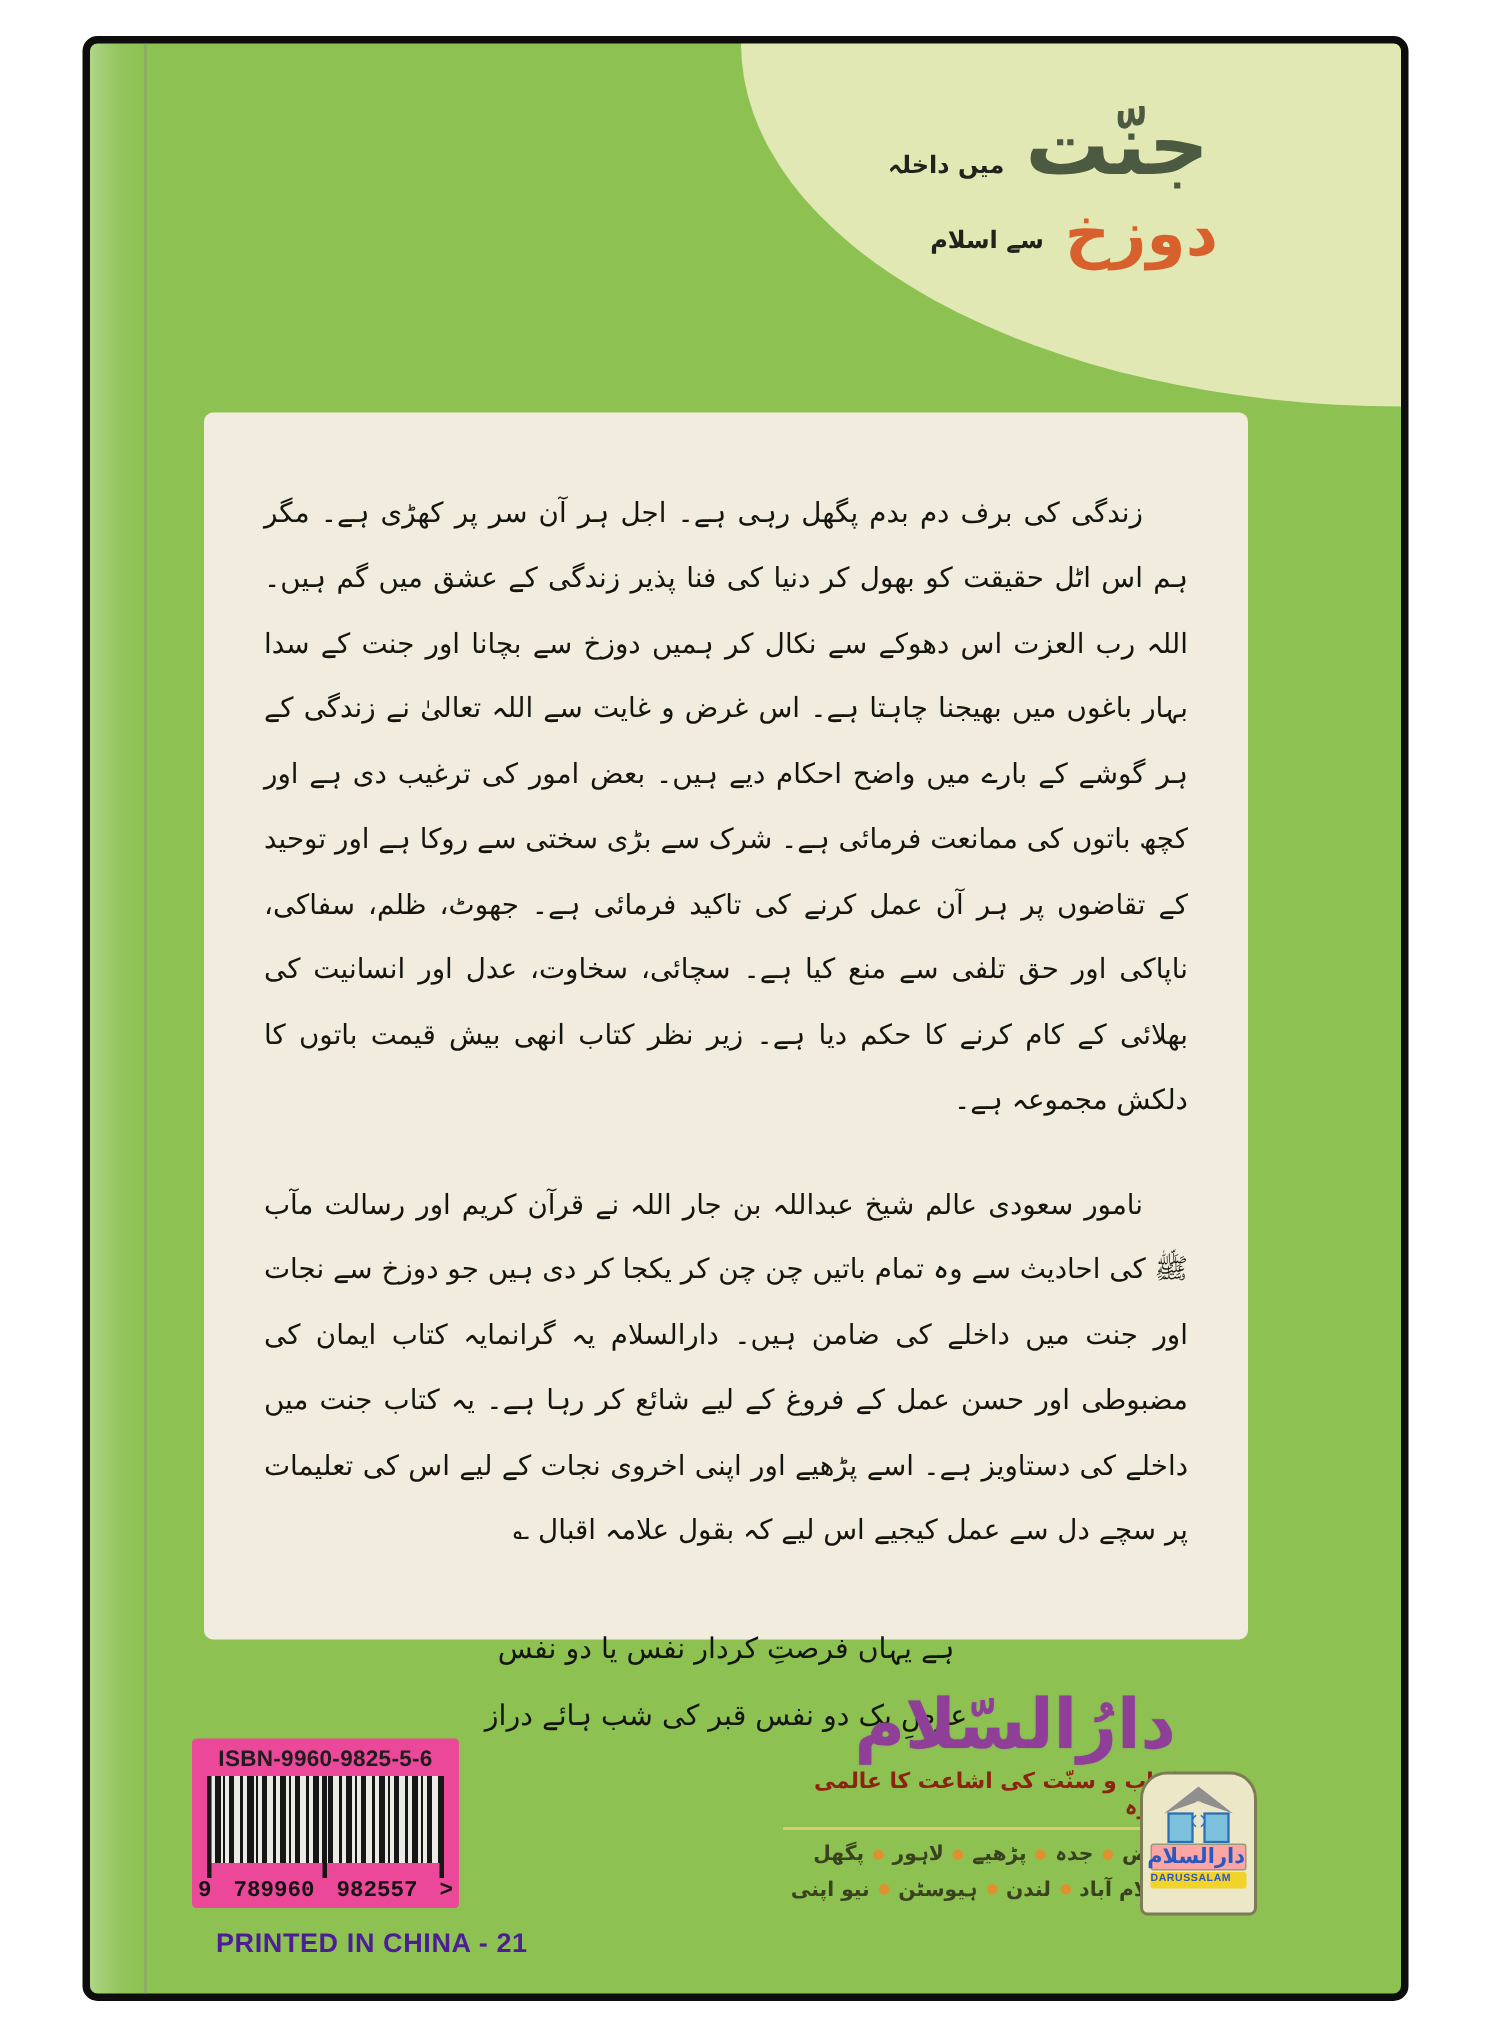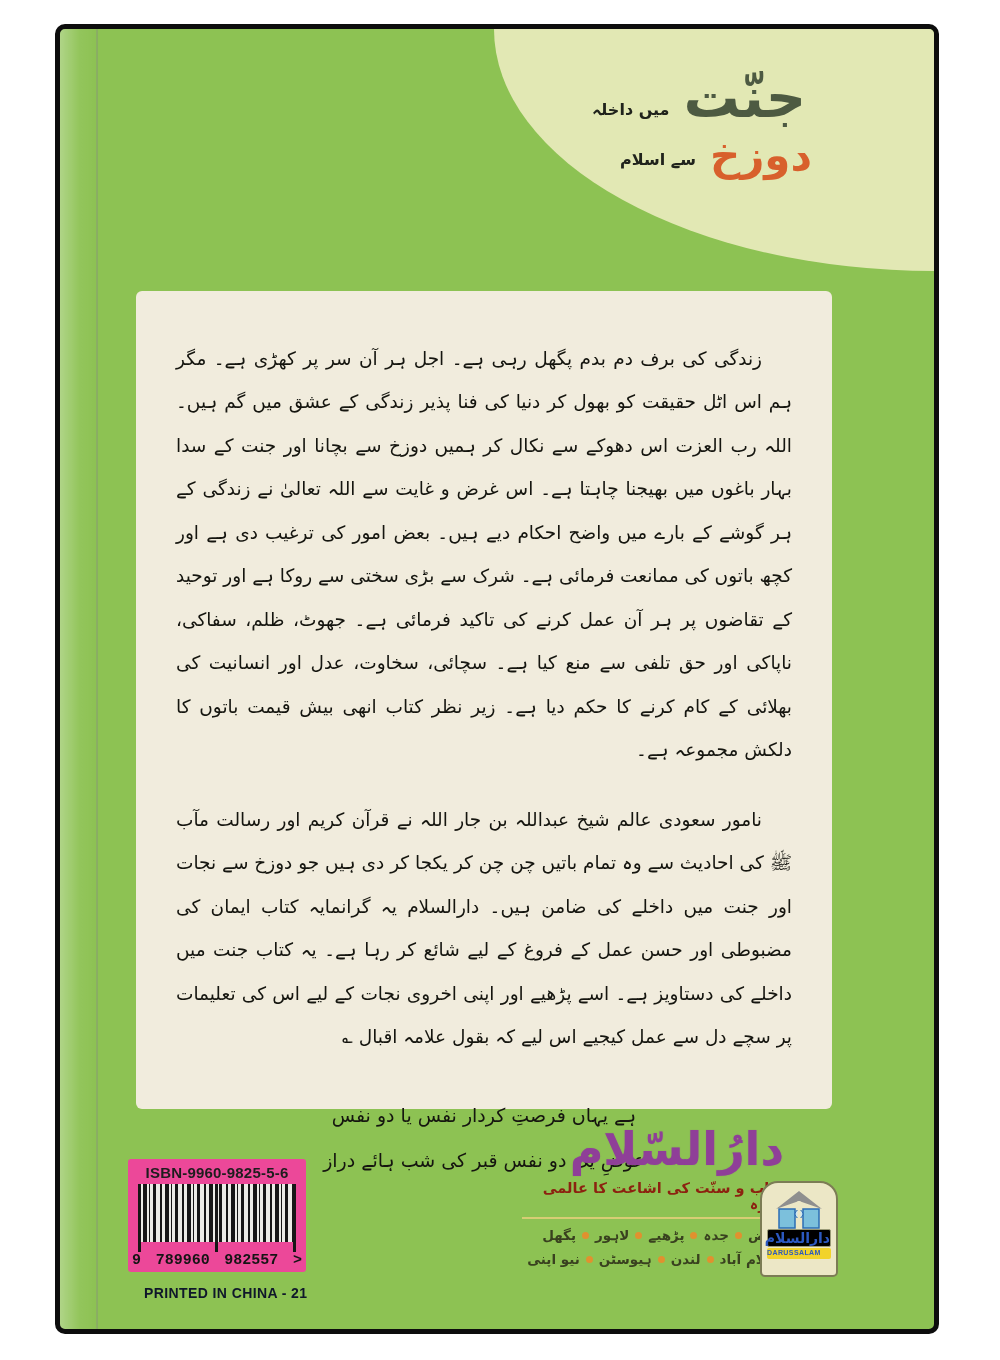--- a/index.html
+++ b/index.html
@@ -45,21 +45,21 @@
   .t-big.green{font-size:56px;color:#4d5a42;}
   .t-big.orange{font-size:42px;color:#d8602c;}
   .t-small{
     font-size:16px;color:#20231c;font-weight:700;
     margin-left:2px;margin-right:14px;margin-bottom:9px;
     white-space:nowrap;
   }
   .trow2{margin-top:6px;margin-right:-6px;}
   
   .panel{
-    position:absolute;left:76px;top:262px;
+    position:absolute;left:76px;top:246px;
     width:696px;height:818px;
     box-sizing:border-box;
     background:#f1ecdd;
     border-radius:6px;
     padding:46px 40px 24px 40px;
   }
   .panel p{
     margin:0 0 26px 0;
     direction:rtl;
     text-align:justify;
@@ -107,21 +107,21 @@
   .digits{
     display:flex;justify-content:space-between;
     width:170px;margin:1px auto 0 auto;
     font-family:"Liberation Mono",monospace;
     font-size:15px;font-weight:700;color:#141414;
     padding-top:9px;
   }
   .printed{
     position:absolute;left:84px;top:1256px;
     font-family:"Liberation Sans",sans-serif;
-    font-size:14px;font-weight:700;color:#0f172a;
+    font-size:18px;font-weight:700;color:#4c1d95;
     letter-spacing:.4px;
   }
   
   .publisher{
     position:absolute;left:448px;top:1094px;
     width:276px;text-align:right;
   }
   .pub-name{
     font-family:"DejaVu Serif","DejaVu Sans",serif;
     direction:rtl;
@@ -154,21 +154,21 @@
     background:#ece7c6;
     border:2px solid #7c7c55;
     border-radius:18px 18px 5px 5px;
     display:flex;flex-direction:column;align-items:center;
     overflow:hidden;
   }
   .logo svg{margin-top:4px;}
   .logo-ar{
     font-family:"DejaVu Sans",sans-serif;
     direction:rtl;
-    background:#000000;color:#2b58c0;
+    background:#fca5a5;color:#2b58c0;
     font-size:14px;font-weight:700;line-height:1.15;
     width:62px;border:1px solid #9a9a77;border-radius:2px;
   }
   .logo-en{
     font-family:"Liberation Sans",sans-serif;
     background:#f2d32a;color:#2b58c0;
     font-size:7px;font-weight:700;letter-spacing:.4px;
     width:64px;line-height:1.5;margin-top:1px;border-radius:2px;
   }
 </style>

